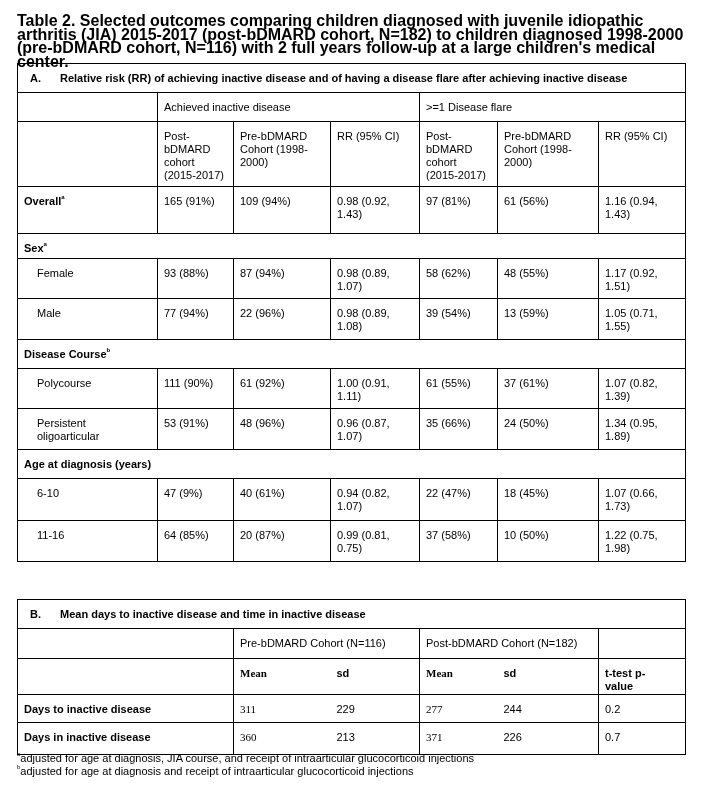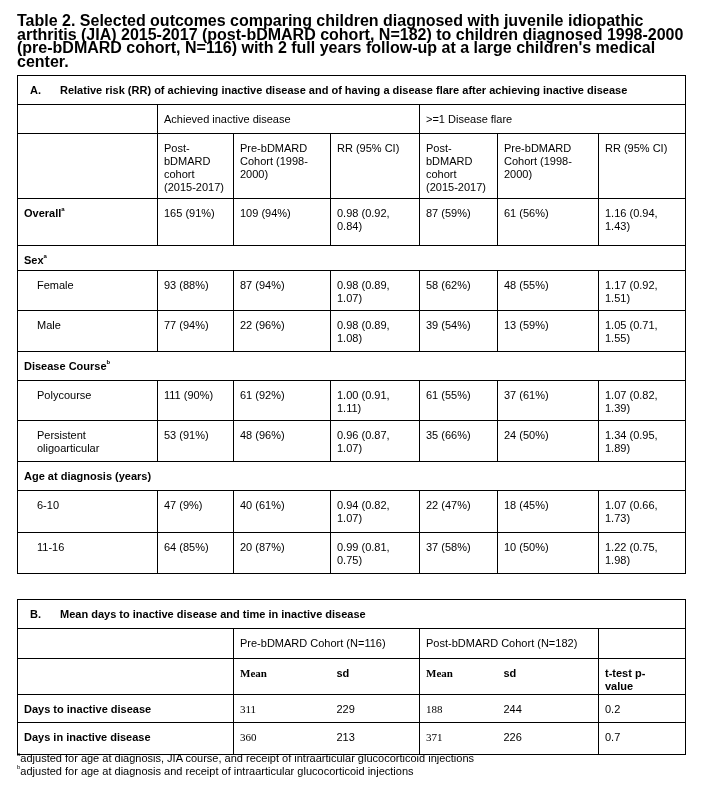--- a/index.html
+++ b/index.html
@@ -11,21 +11,21 @@
       position: absolute; left: 17px; top: 14px; width: 672px;
       font-weight: bold; font-size: 16px; line-height: 13.5px;
     }
     table.t {
       position: absolute; left: 17px; border-collapse: collapse;
       table-layout: fixed; font-size: 11px; line-height: 13px;
     }
     table.t td {
       border: 1px solid #000; vertical-align: top; padding: 0 6px; box-sizing: border-box;
     }
-    table.ta { top: 75px; width: 668px; border: 1.5px solid #000; }
+    table.ta { top: 63px; width: 668px; border: 1.5px solid #000; }
     table.ta td { padding-top: 8px; }
     .section-title { font-weight: bold; padding-left: 12px !important; }
     .section-title .lbl { display: inline-block; width: 30px; }
     .b { font-weight: bold; }
     .indent { padding-left: 19px !important; }
     sup { font-size: 6px; line-height: 0; position: relative; top: -1px; vertical-align: super; }
     table.tb { top: 599px; width: 668px; border: 1.5px solid #000; }
     table.tb td { padding-top: 8px; }
     table.tb td.nob-r { border-right: none; font-family: Liberation Serif, serif; }
     table.tb td.nob-l { border-left: none; }
@@ -66,22 +66,22 @@
     <td>Pre-bDMARD Cohort (1998-2000)</td>
     <td>RR (95% CI)</td>
     <td>Post-bDMARD cohort (2015-2017)</td>
     <td>Pre-bDMARD Cohort (1998-2000)</td>
     <td>RR (95% CI)</td>
   </tr>
   <tr style="height:47px">
     <td class="b"><span>Overall</span><sup>a</sup></td>
     <td>165 (91%)</td>
     <td>109 (94%)</td>
-    <td>0.98 (0.92, 0.84)</td>
-    <td>87 (59%)</td>
+    <td>0.98 (0.92, 1.43)</td>
+    <td>97 (81%)</td>
     <td>61 (56%)</td>
     <td>1.16 (0.94, 1.43)</td>
   </tr>
 
   <tr style="height:25px">
     <td colspan="7" class="b"><span>Sex</span><sup>a</sup></td>
   </tr>
   <tr style="height:40px">
     <td class="indent">Female</td>
     <td>93 (88%)</td>
@@ -177,21 +177,21 @@
     <td class="nob-r">Mean</td>
     <td class="nob-l">sd</td>
     <td>
           <span style="display:block;width:50px">t-test p-value</span>
         </td>
   </tr>
   <tr style="height:28px">
     <td class="b">Days to inactive disease</td>
     <td class="nob-r">311</td>
     <td class="nob-l">229</td>
-    <td class="nob-r">188</td>
+    <td class="nob-r">277</td>
     <td class="nob-l">244</td>
     <td>0.2</td>
   </tr>
   <tr style="height:32px">
     <td class="b">Days in inactive disease</td>
     <td class="nob-r">360</td>
     <td class="nob-l">213</td>
     <td class="nob-r">371</td>
     <td class="nob-l">226</td>
     <td>0.7</td>

